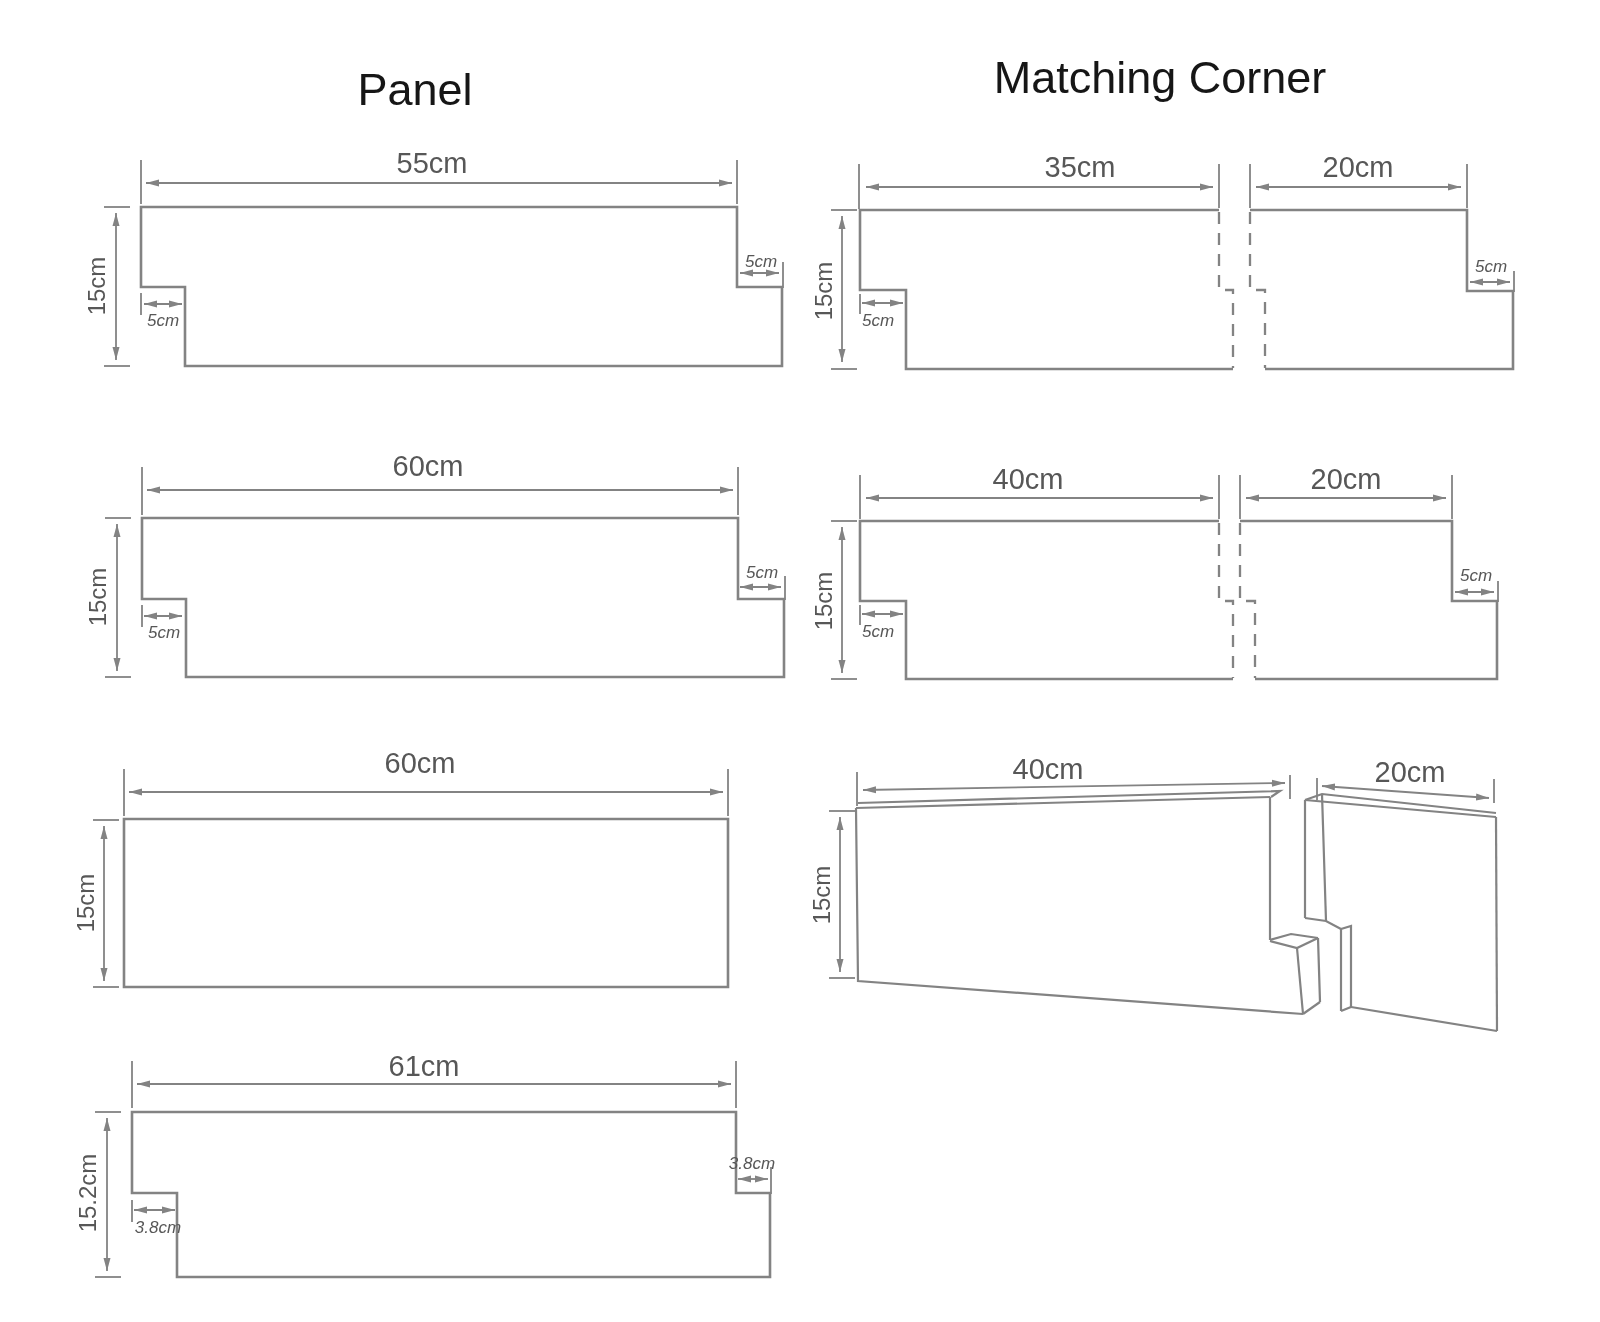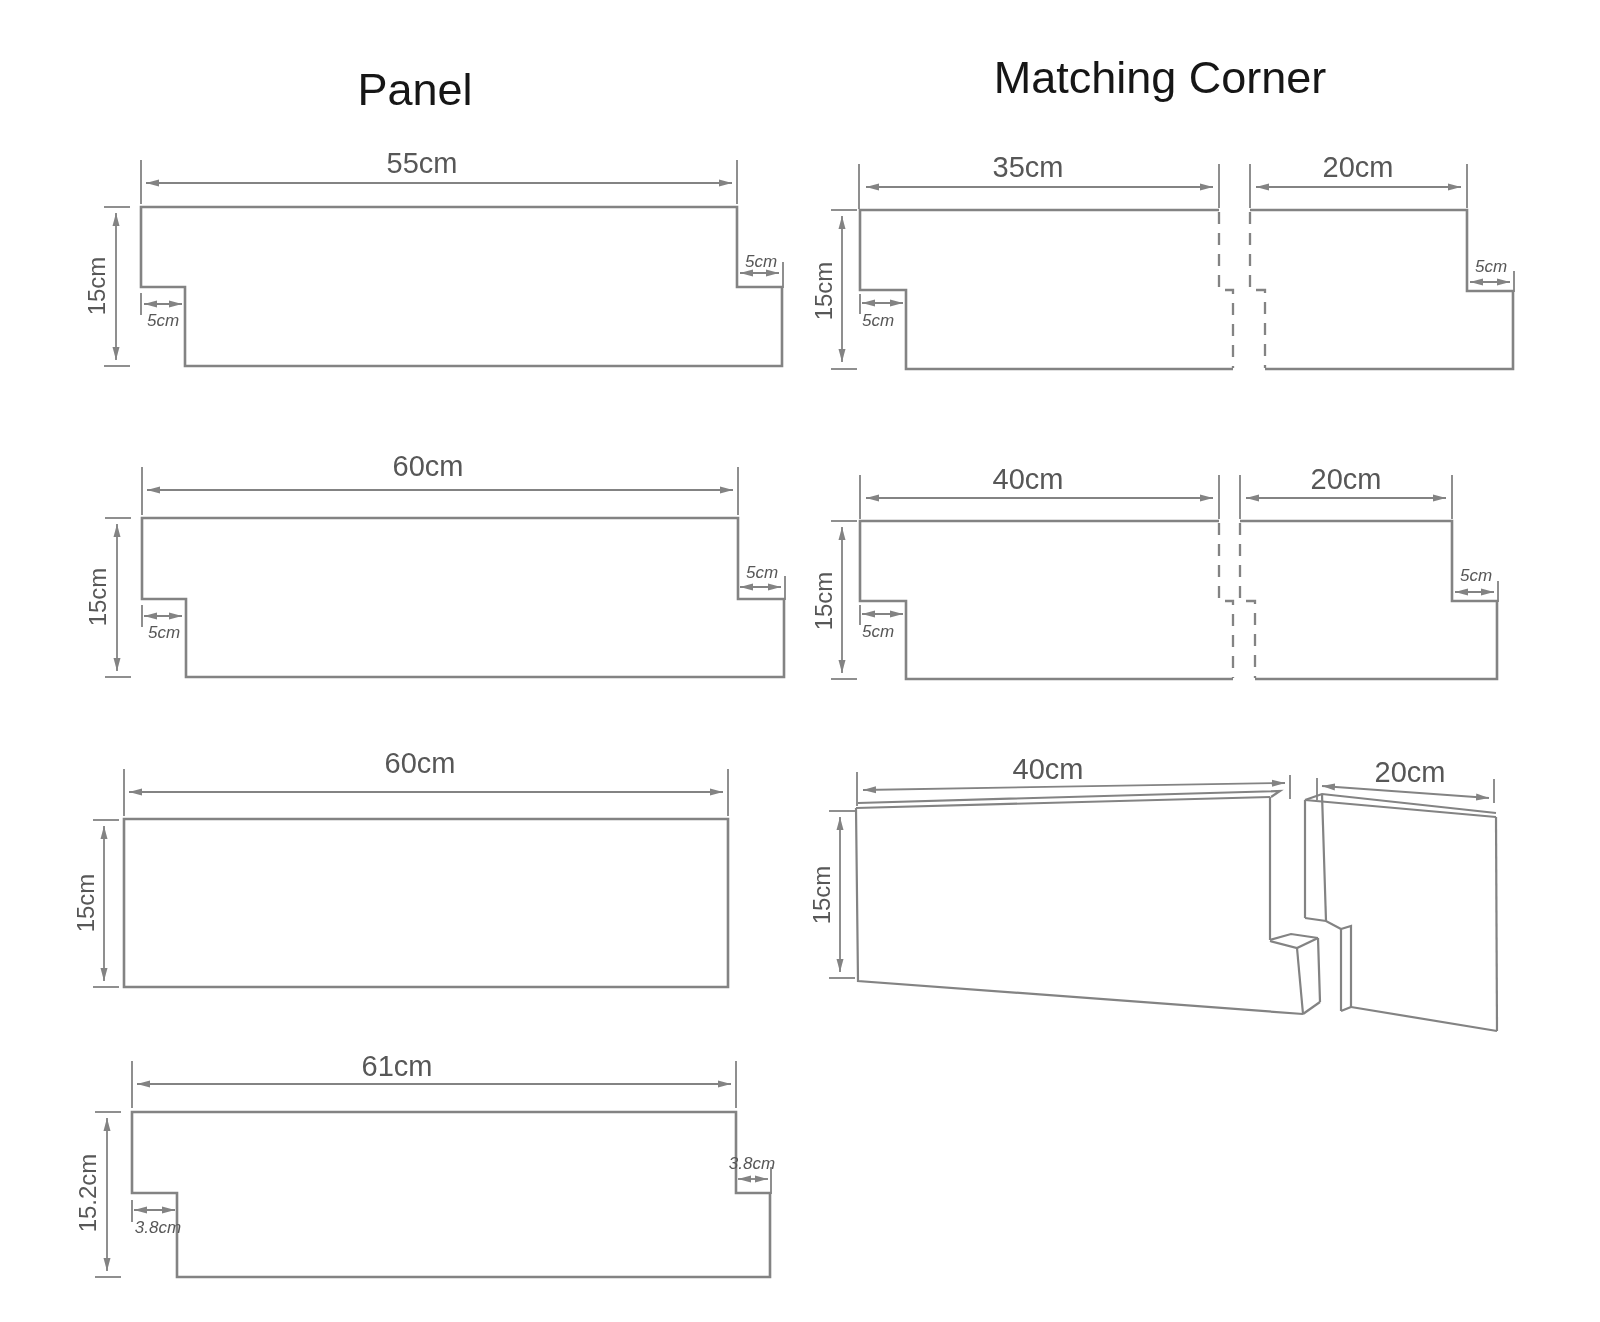--- a/index.html
+++ b/index.html
@@ -158,39 +158,39 @@
       <line class="tick" x1="1494" y1="779" x2="1494" y2="803"></line>
       <line class="dim-line" x1="840" y1="817" x2="840" y2="972" marker-start="url(#ah)" marker-end="url(#ah)"></line>
       <line class="tick" x1="829" y1="811" x2="855" y2="811"></line>
       <line class="tick" x1="829" y1="978" x2="855" y2="978"></line>
     </g>
   </svg>
 
   <div class="title" style="left:415px;top:90px">Panel</div>
   <div class="title" style="left:1160px;top:78px">Matching Corner</div>
 
-  <div class="dim big" style="left:422px;top:163px">55cm</div>
+  <div class="dim big" style="left:432px;top:163px">55cm</div>
   <div class="dim mid rot" style="left:97px;top:286px">15cm</div>
   <div class="dim small" style="left:163px;top:320px">5cm</div>
   <div class="dim small" style="left:761px;top:261px">5cm</div>
 
   <div class="dim big" style="left:428px;top:466px">60cm</div>
   <div class="dim mid rot" style="left:98px;top:597px">15cm</div>
   <div class="dim small" style="left:164px;top:632px">5cm</div>
   <div class="dim small" style="left:762px;top:572px">5cm</div>
 
   <div class="dim big" style="left:420px;top:763px">60cm</div>
   <div class="dim mid rot" style="left:86px;top:903px">15cm</div>
 
-  <div class="dim big" style="left:397px;top:1066px">61cm</div>
+  <div class="dim big" style="left:424px;top:1066px">61cm</div>
   <div class="dim mid rot" style="left:88px;top:1193px">15.2cm</div>
   <div class="dim small" style="left:158px;top:1227px">3.8cm</div>
   <div class="dim small" style="left:752px;top:1163px">3.8cm</div>
 
-  <div class="dim big" style="left:1028px;top:167px">35cm</div>
+  <div class="dim big" style="left:1080px;top:167px">35cm</div>
   <div class="dim big" style="left:1358px;top:167px">20cm</div>
   <div class="dim mid rot" style="left:824px;top:291px">15cm</div>
   <div class="dim small" style="left:878px;top:320px">5cm</div>
   <div class="dim small" style="left:1491px;top:266px">5cm</div>
 
   <div class="dim big" style="left:1028px;top:479px">40cm</div>
   <div class="dim big" style="left:1346px;top:479px">20cm</div>
   <div class="dim mid rot" style="left:824px;top:601px">15cm</div>
   <div class="dim small" style="left:878px;top:631px">5cm</div>
   <div class="dim small" style="left:1476px;top:575px">5cm</div>

